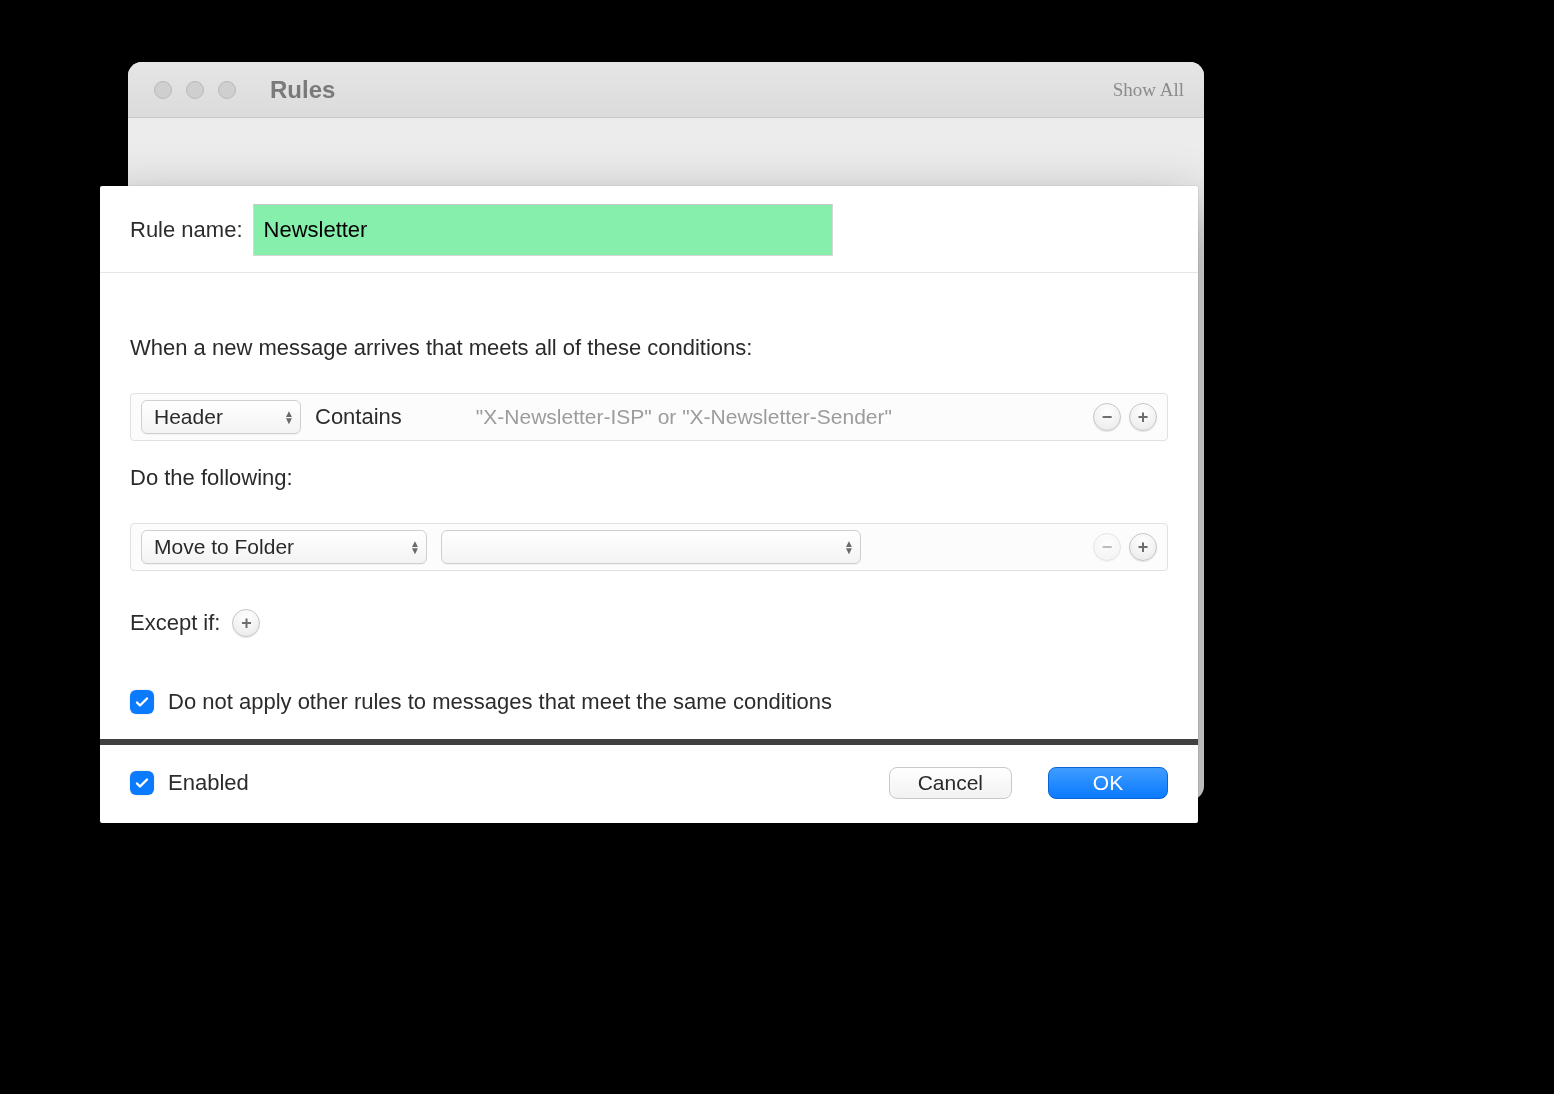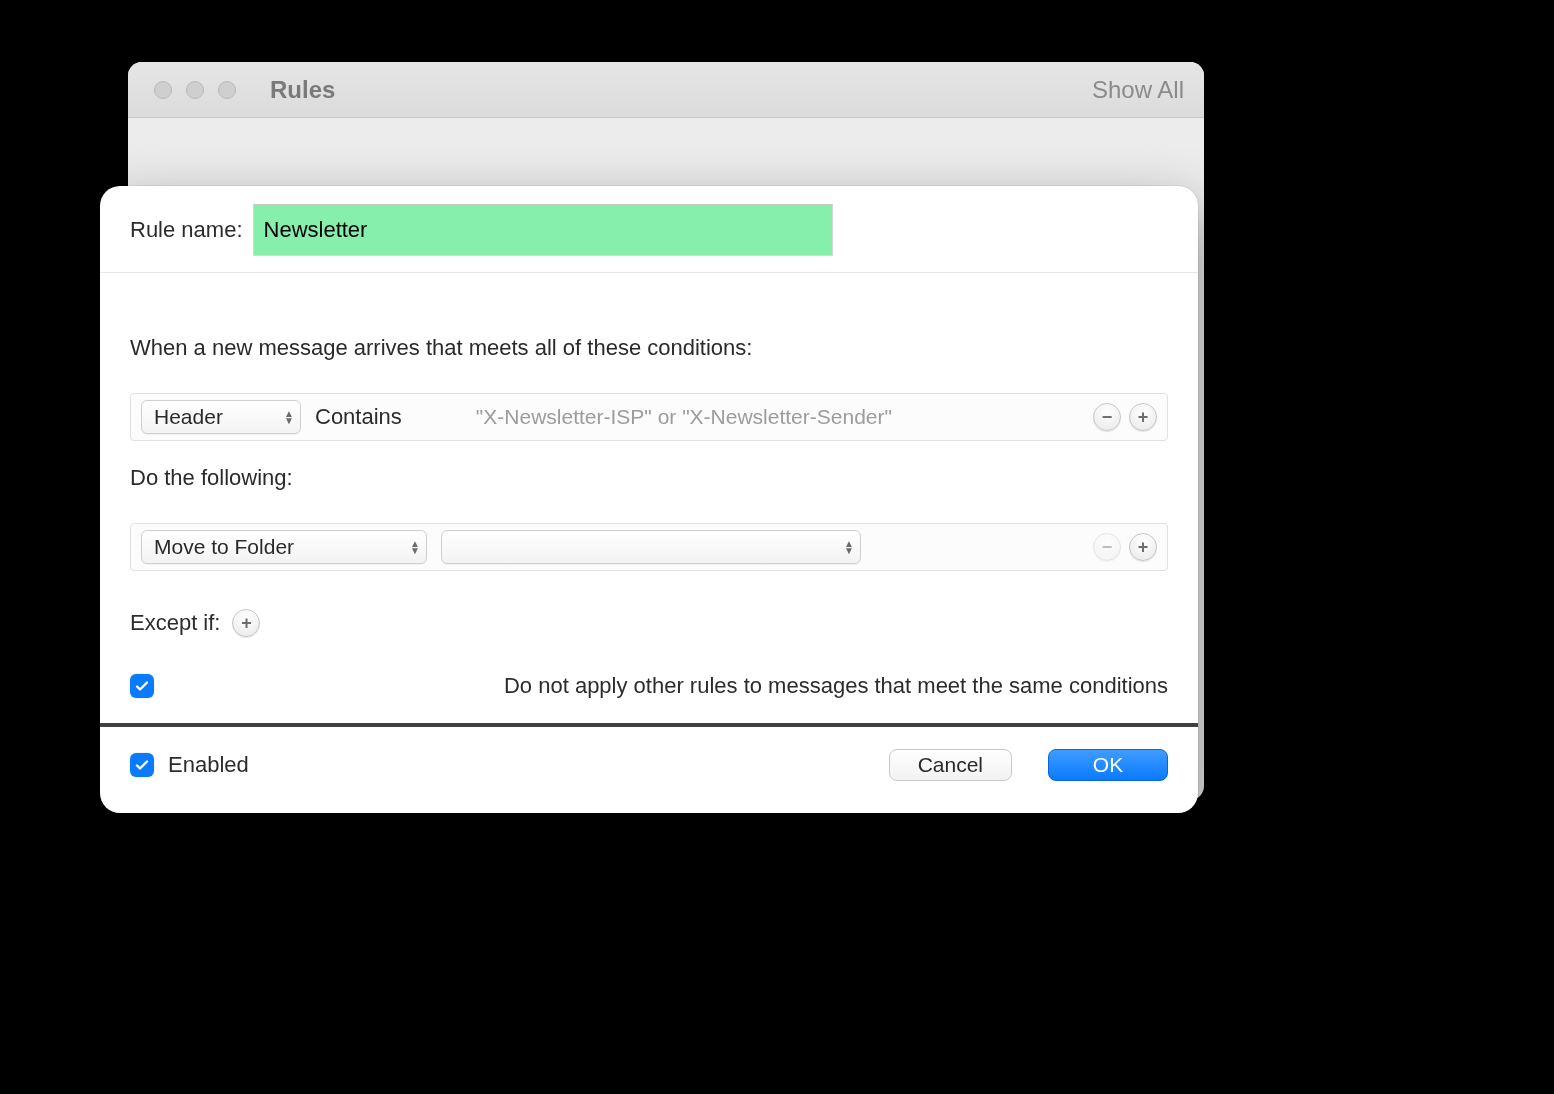--- a/index.html
+++ b/index.html
@@ -36,21 +36,22 @@
     }
     .traffic-lights { display: flex; gap: 14px; margin-right: 34px; margin-left: 6px; }
     .traffic-light {
       width: 18px; height: 18px; border-radius: 50%;
       background: #cfcfcf; border: 1px solid #b9b9b9;
     }
     .back-title { color: #7a7a7a; font-size: 24px; font-weight: 600; }
     .back-show-all {
       margin-left: auto;
       color: #8b8b8b;
-      font-size: 24px;
+      font-size: 19px;
+      font-family: Liberation Serif, serif;
     }
 
     
     .back-bottom-strip {
       position: absolute;
       left: 160px;
       bottom: 32px;
       right: 72px;
       height: 42px;
       display: flex;
@@ -82,23 +83,23 @@
     .sq-btn.last { border-right: none; border-left: 1px solid #d3d3d3; }
     .chevron { font-size: 18px; }
 
     
     .sheet {
       position: absolute;
       left: 100px;
       top: 186px;
       width: 1098px;
       background: #fff;
-      border-radius: 20px;
+      border-radius: 2px;
       box-shadow: 0 24px 60px rgba(0,0,0,0.45), 0 0 0 1px rgba(0,0,0,0.05);
-      padding-bottom: 8px;
+      padding-bottom: 0;
     }
 
     .section {
       padding: 18px 30px 16px 30px;
     }
     .hr { height:1px; background:#e6e6e6; }
 
     .row { display:flex; align-items:center; gap:10px; }
 
     .label { color:#2c2c2c; font-size:22px; }
@@ -150,33 +151,33 @@
       width:28px; height:28px; border-radius:50%;
       background:radial-gradient(circle at 50% 30%, #fff, #e8e8e8);
       border:1px solid #c5c5c5;
       display:flex; align-items:center; justify-content:center;
       color:#6d6d6d; font-size:18px; font-weight:600; line-height:1;
       box-shadow: inset 0 1px 0 rgba(255,255,255,0.8), 0 1px 1px rgba(0,0,0,0.1);
     }
     .round-btn.disabled { opacity:.45; }
     .round-group { margin-left:auto; display:flex; gap:8px; }
 
-    .except-row { display:flex; align-items:center; gap:12px; margin-top:20px; margin-bottom:18px; }
+    .except-row { display:flex; align-items:center; gap:12px; margin-top:20px; margin-bottom:34px; }
 
     .checkbox {
       width:24px; height:24px; border-radius:6px;
       background:#0a7aff;
       display:inline-flex; align-items:center; justify-content:center;
       box-shadow:0 0 0 1px rgba(0,0,0,0.05);
       flex-shrink:0;
     }
     .checkbox svg { width:16px; height:16px; }
 
     .footer {
-      border-top:4px solid #404040;
+      border-top:6px solid #404040;
       padding:22px 30px 24px 30px;
       display:flex;
       align-items:center;
       justify-content:center;
     }
 
     .btn {
       height:32px;
       border-radius:8px;
       padding:0 28px;
@@ -289,21 +290,21 @@
       </div>
     </div>
 
     <div class="except-row">
       <span class="label">Except if:</span>
       <div class="round-btn">
           <span>+</span>
         </div>
     </div>
 
-    <div class="row" style="gap:14px; margin-bottom:8px;justify-content:space-between;">
+    <div class="row" style="gap:14px; margin-bottom:8px;">
       <span class="checkbox">
         <svg viewBox="0 0 16 16">
             <path d="M3 8.5l3 3 7-7" stroke="#fff" stroke-width="2.4" fill="none" stroke-linecap="round" stroke-linejoin="round"></path>
           </svg>
       </span>
       <span class="label">Do not apply other rules to messages that meet the same conditions</span>
     </div>
   </div>
 
   <div class="footer">

